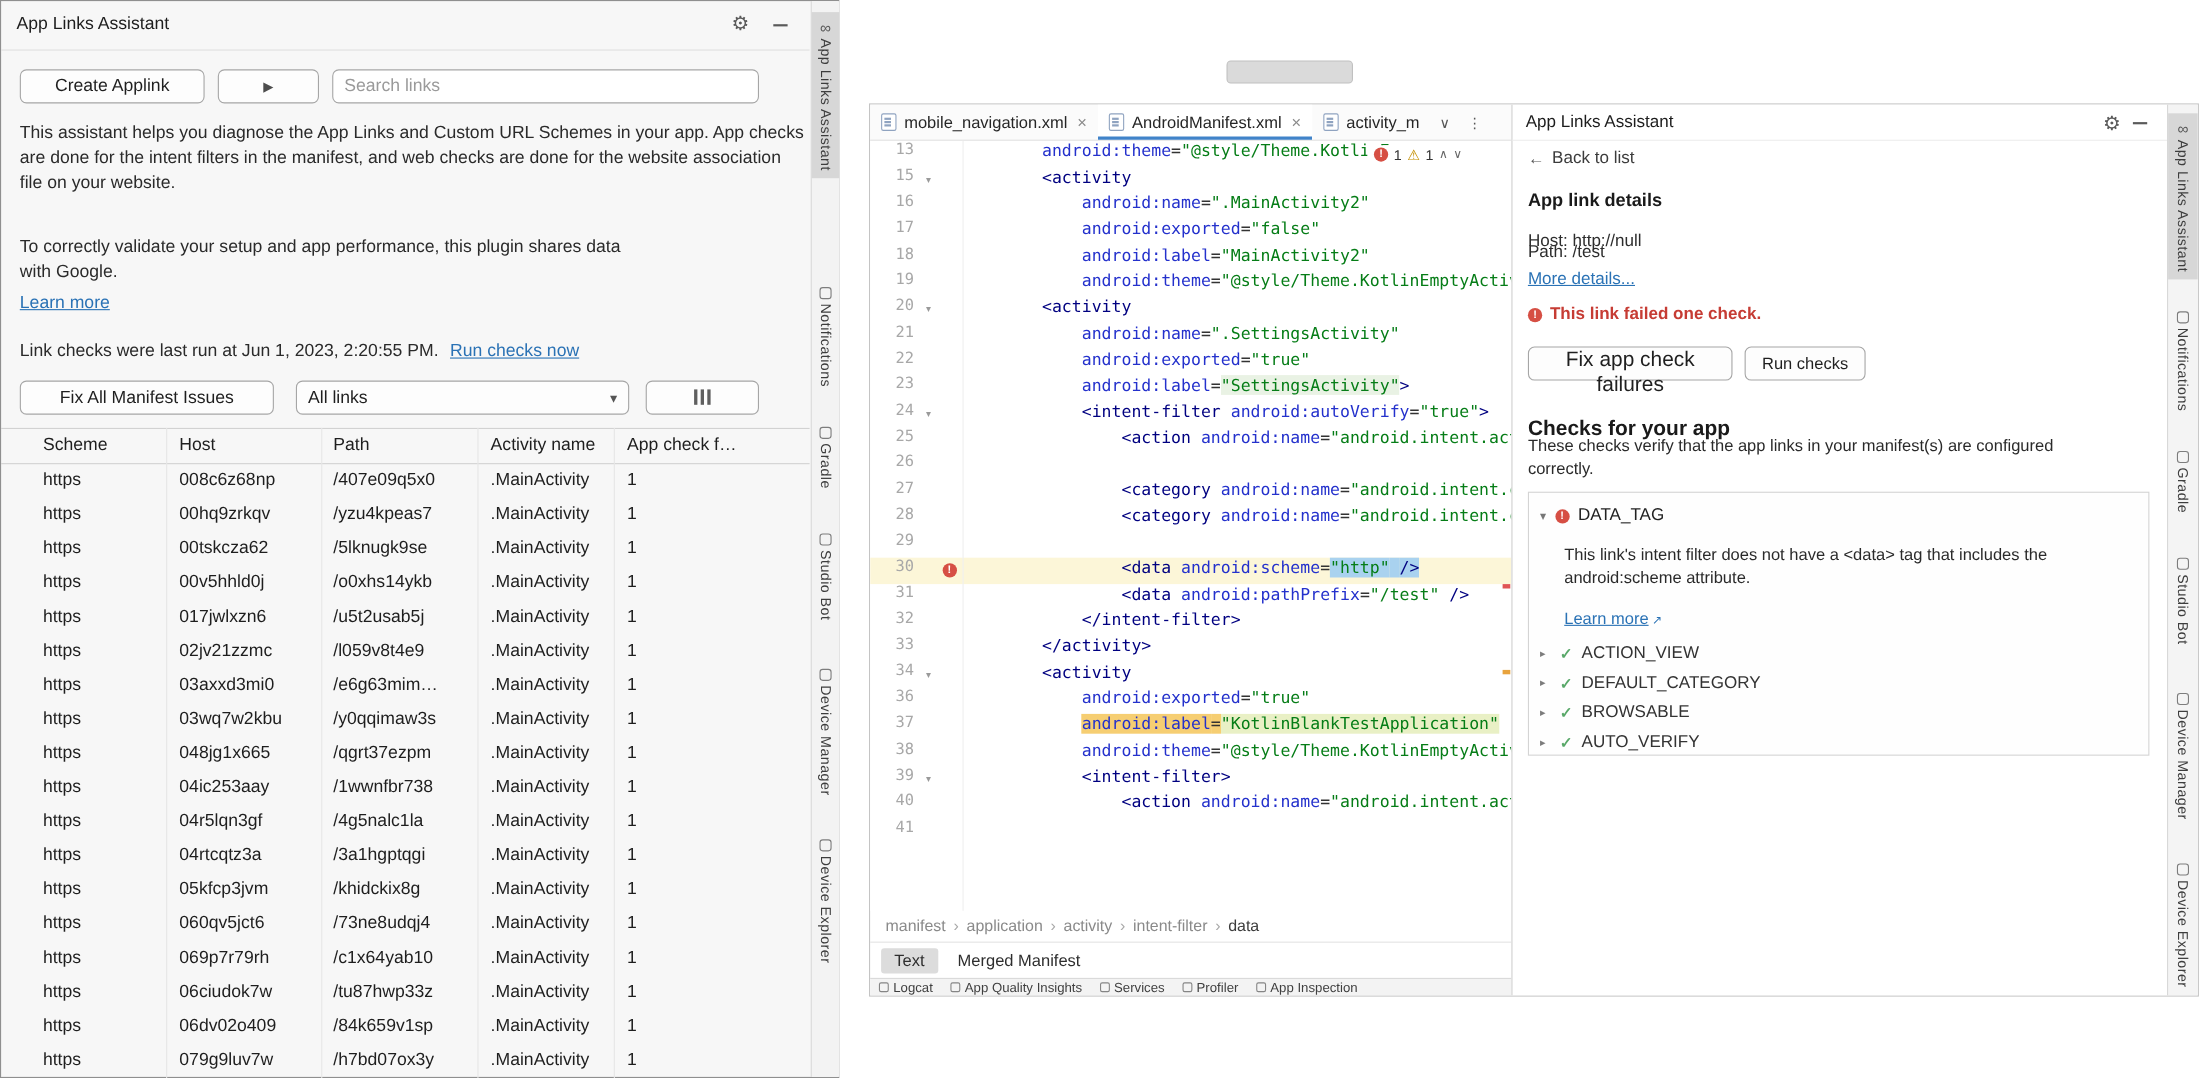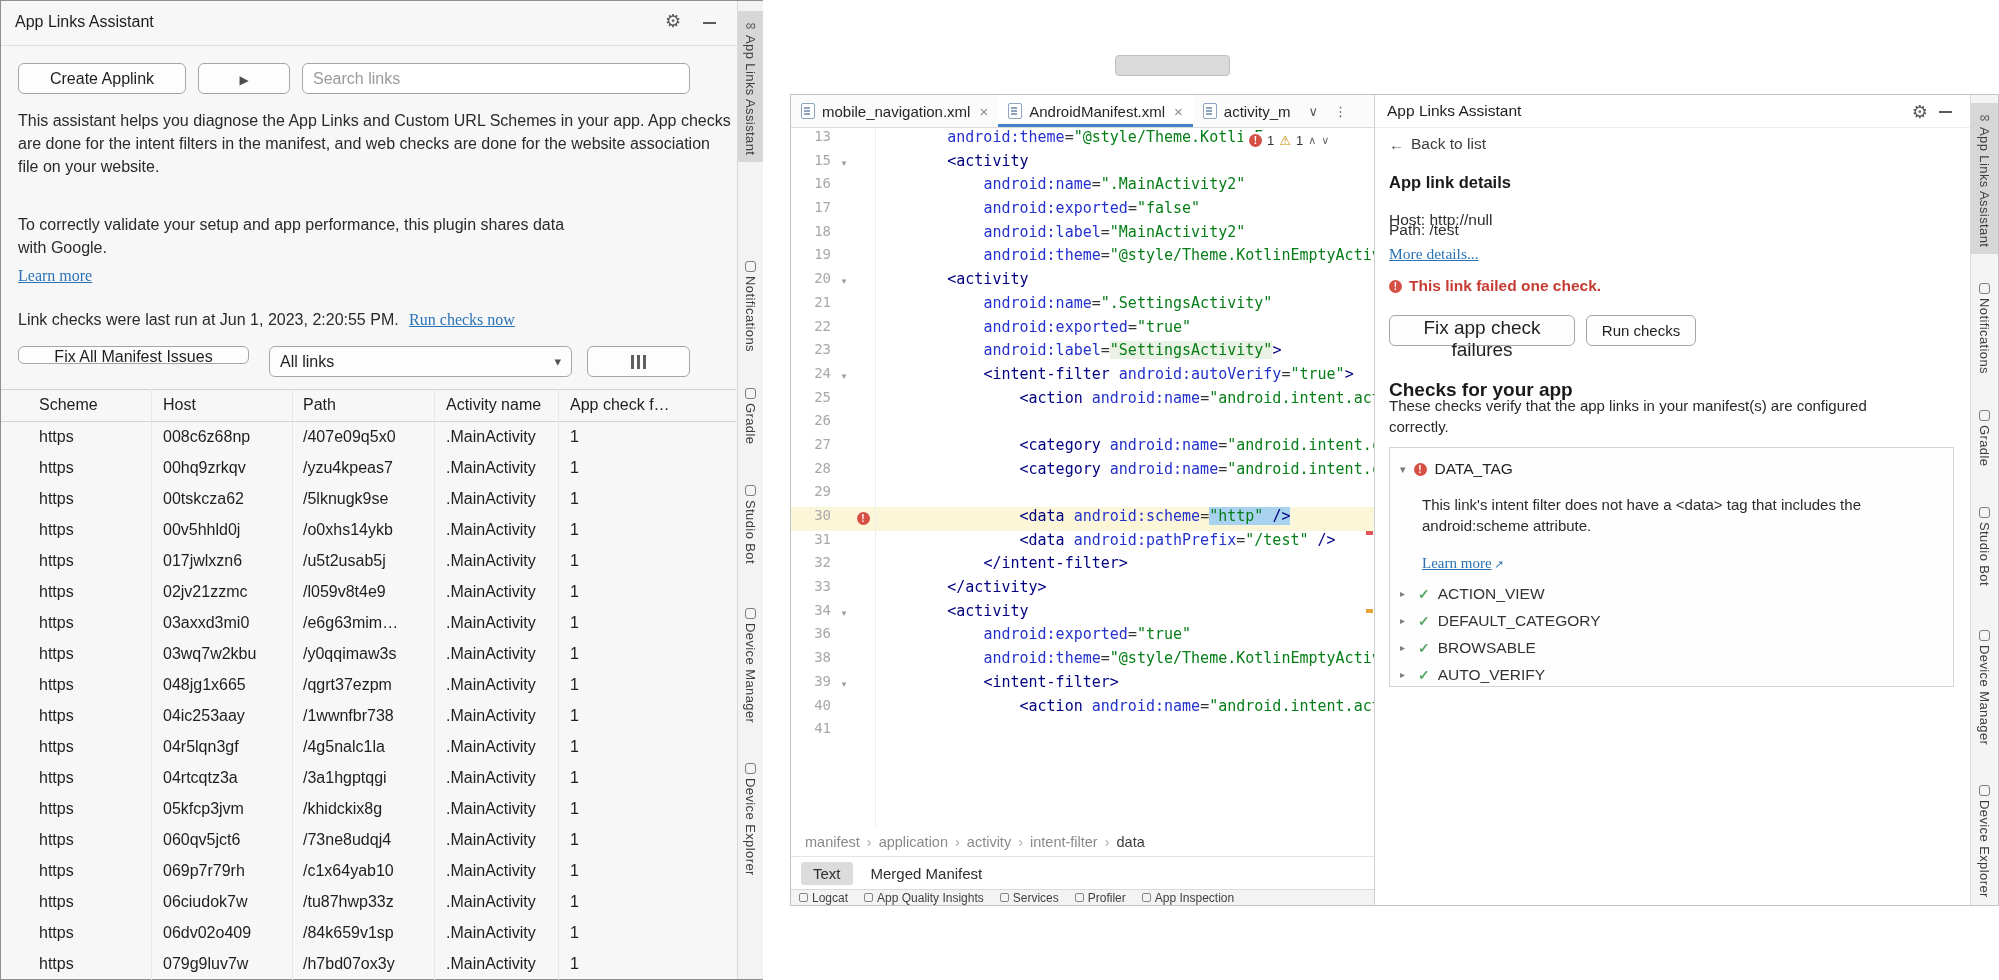--- a/index.html
+++ b/index.html
@@ -1,17 +1,17 @@
 <!DOCTYPE html>
 <html><head>
 <meta charset="utf-8">
 <style>
   html,body{margin:0;padding:0;background:#fff;}
   #root{position:relative;width:1999px;height:980px;background:#ffffff;font-family:"Liberation Sans",sans-serif;overflow:hidden;}
-  .link{color:#2a72b5;text-decoration:underline;cursor:pointer;font-family:Liberation Serif, serif;}
+  .link{color:#2a72b5;text-decoration:underline;cursor:pointer;}
 
   
   .lw{position:absolute;left:0;top:0;width:763px;height:980px;background:#f7f7f7;border:1px solid #8f8f8f;box-sizing:border-box;}
   .lw-title{position:absolute;left:0;top:0;width:735px;height:44px;border-bottom:1px solid #e0e0e0;}
   .lw-title-text{position:absolute;left:14px;top:12px;font-size:16px;color:#1d1d1d;}
   .gear{font-size:18px;color:#5a5a5a;cursor:pointer;}
   .lw .gear{position:absolute;left:664px;top:9px;}
   .minbar{display:block;width:13px;height:2px;background:#5a5a5a;cursor:pointer;}
   .lw .minbar{position:absolute;left:702px;top:21px;}
   .btn{position:absolute;background:#fdfdfd;border:1px solid #a6a6a6;border-radius:6px;font-family:"Liberation Sans",sans-serif;font-size:16px;color:#1f1f1f;cursor:pointer;}
@@ -19,21 +19,21 @@
   .btn-play{left:197px;top:62px;width:92px;height:31px;}
   .play-ico{font-size:12px;color:#4d4d4d;}
   .search{position:absolute;left:301px;top:62px;width:388px;height:31px;box-sizing:border-box;border:1px solid #a6a6a6;border-radius:6px;background:#fff;padding:0 10px;font-size:16px;color:#333;font-family:"Liberation Sans",sans-serif;}
   .search::placeholder{color:#9a9a9a;}
   .para{position:absolute;left:17px;margin:0;font-size:16px;line-height:1.45;color:#2a2a2a;}
   .p1{top:108px;width:716px;}
   .p2{top:212px;width:560px;}
   .learn{position:absolute;left:17px;top:266px;font-size:16px;}
   .lastrun{position:absolute;left:17px;top:310px;font-size:16px;color:#2a2a2a;}
   .lastrun .link{margin-left:6px;}
-  .btn-fix{left:17px;top:345px;width:231px;height:18px;}
+  .btn-fix{left:17px;top:345px;width:231px;height:31px;}
   .combo{position:absolute;left:268px;top:345px;width:303px;height:31px;box-sizing:border-box;background:#fdfdfd;border:1px solid #a6a6a6;border-radius:6px;display:flex;align-items:center;padding:0 10px;font-size:16px;color:#1f1f1f;cursor:pointer;}
   .combo .caret{margin-left:auto;color:#555;font-size:13px;}
   .btn-cols{left:586px;top:345px;width:103px;height:31px;}
   .bars{display:inline-flex;gap:3px;vertical-align:middle;}
   .bars i{display:block;width:3px;height:14px;background:#5f5f5f;}
   .thead{position:absolute;left:0;top:388px;width:735px;height:31px;border-top:1px solid #d2d2d2;border-bottom:1px solid #d2d2d2;}
   .hc{position:absolute;top:0;line-height:30px;font-size:16px;color:#1e1e1e;white-space:nowrap;}
   .tbody{position:absolute;left:0;top:420px;width:735px;height:560px;overflow:hidden;}
   .trow{position:relative;height:31px;}
   .tcell{position:absolute;top:0;line-height:31px;font-size:16px;color:#1e1e1e;white-space:nowrap;}
@@ -502,20 +502,26 @@
           <span class="gico"></span>
           <span class="ctext">        <span class="tk-tag">&lt;activity</span></span>
         </div>
         <div class="cl">
           <span class="ln">36</span>
           <span class="fold"></span>
           <span class="gico"></span>
           <span class="ctext">            <span class="tk-attr">android:exported</span><span class="tk-pln">=</span><span class="tk-val">"true"</span></span>
         </div>
         <div class="cl">
+          <span class="ln">37</span>
+          <span class="fold"></span>
+          <span class="gico"></span>
+          <span class="ctext">            <span class="tk-attr bg-hlA">android:label</span><span class="tk-pln bg-hlA">=</span><span class="tk-val bg-hlV">"KotlinBlankTestApplication"</span></span>
+        </div>
+        <div class="cl">
           <span class="ln">38</span>
           <span class="fold"></span>
           <span class="gico"></span>
           <span class="ctext">            <span class="tk-attr">android:theme</span><span class="tk-pln">=</span><span class="tk-val">"@style/Theme.KotlinEmptyActivity"</span></span>
         </div>
         <div class="cl">
           <span class="ln">39</span>
           <span class="fold">▾</span>
           <span class="gico"></span>
           <span class="ctext">            <span class="tk-tag">&lt;intent-filter&gt;</span></span>

